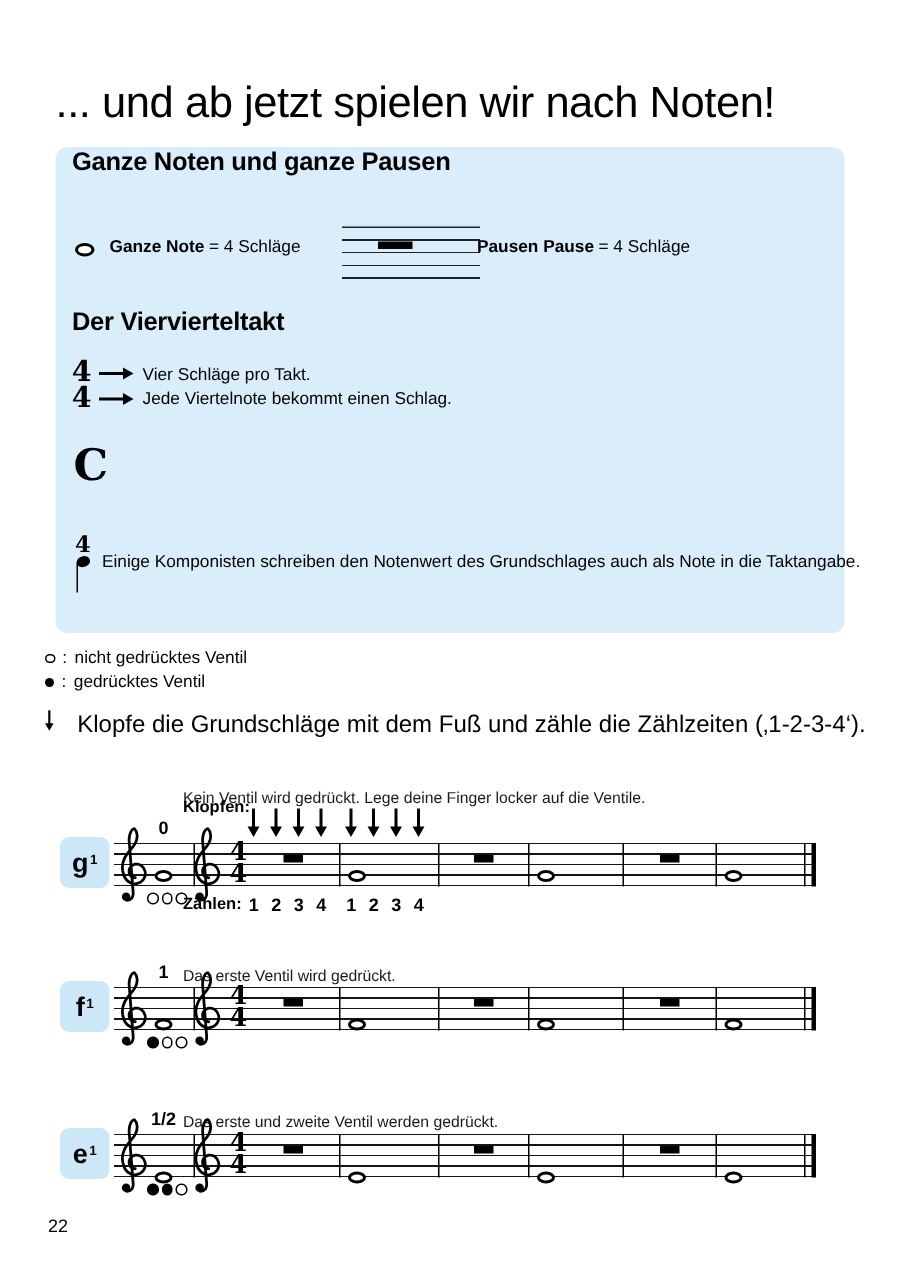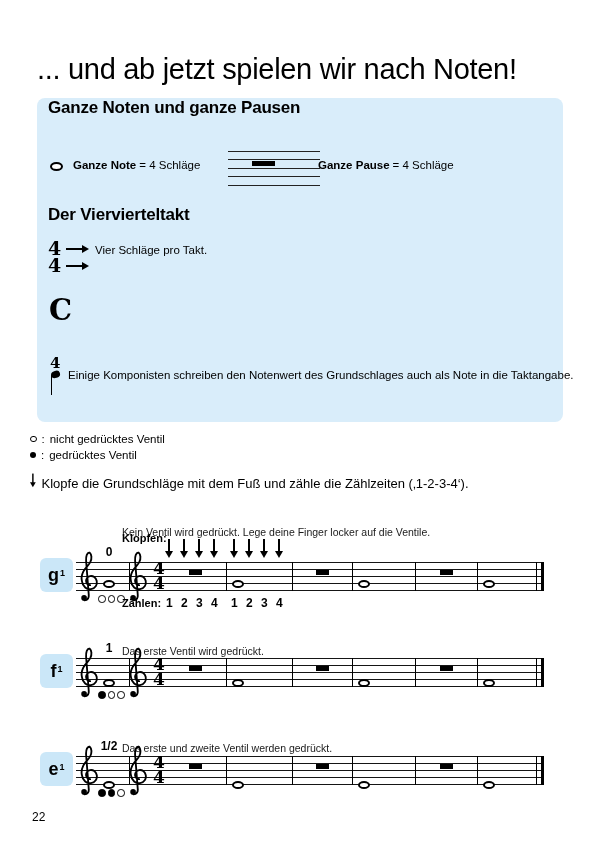--- a/index.html
+++ b/index.html
@@ -40,21 +40,21 @@
   .qnote{position:relative;display:block;width:10px;height:25px;margin-top:1px;}
   .qnote::before{content:'';position:absolute;left:0.5px;top:0;width:8.5px;height:6.5px;background:#000;border-radius:50%;transform:rotate(-18deg);}
   .qnote::after{content:'';position:absolute;left:0.8px;top:4px;width:1.6px;height:20px;background:#000;}
   .ns-text{left:31px;top:271px;}
 
   
   .legend-row{position:absolute;left:30px;display:flex;align-items:center;gap:5px;font-size:11.5px;white-space:nowrap;}
   .legend-row1{top:433px;} .legend-row2{top:449px;}
   .lcirc{width:4.5px;height:4.5px;border:1.1px solid #000;border-radius:50%;background:#fff;}
   .lcirc.fill{width:6px;height:6px;border:none;background:#000;}
-  .instruction{position:absolute;left:30px;top:473px;display:flex;align-items:center;gap:3px;font-size:13px;white-space:nowrap;}
+  .instruction{position:absolute;left:30px;top:473px;display:flex;align-items:flex-end;gap:13px;font-size:16px;white-space:nowrap;}
 
   
   .darr{position:relative;width:8.5px;height:20px;flex:0 0 auto;}
   .darr::before{content:'';position:absolute;left:3px;top:0;width:2.4px;height:12.5px;background:#000;}
   .darr::after{content:'';position:absolute;left:0;top:12px;border-left:4.2px solid transparent;border-right:4.2px solid transparent;border-top:7.5px solid #000;}
   .darr.sm{transform:scale(0.72);transform-origin:0 2px;}
 
   
   .exercise{position:absolute;left:0;width:600px;height:105px;}
   #ex-g{top:515px;--staffY:47px;}
@@ -117,31 +117,32 @@
 
 <section class="info-box">
   <h2 class="ib-h1">Ganze Noten und ganze Pausen</h2>
 
   <span class="wnote-big"></span>
   <p class="ib-text gn-label"><b>Ganze Note</b><span class="def">= 4 Schläge</span></p>
 
   <div class="box-staff">
     <span class="box-wrest"></span>
   </div>
-  <p class="ib-text gp-label"><b>Ganze Pause</b><span class="def">= 4 Schläge</span></p>
+  <p class="ib-text gp-label"><b>Pausen Pause</b><span class="def">= 4 Schläge</span></p>
 
   <h2 class="ib-h2">Der Viervierteltakt</h2>
 
   <div class="ts-frac">
     <div>4</div>
     <div>4</div>
   </div>
   <span class="rarr rarr1"></span>
   <span class="rarr rarr2"></span>
   <p class="ib-text ts-line1">Vier Schläge pro Takt.</p>
+  <p class="ib-text ts-line2">Jede Viertelnote bekommt einen Schlag.</p>
 
   <span class="ctime">C</span>
 
   <div class="notesig">
     <div class="ns-num">4</div>
     <span class="qnote"></span>
   </div>
   <p class="ib-text ns-text">Einige Komponisten schreiben den Notenwert des Grundschlages auch als Note in die Taktangabe.</p>
 </section>
 

